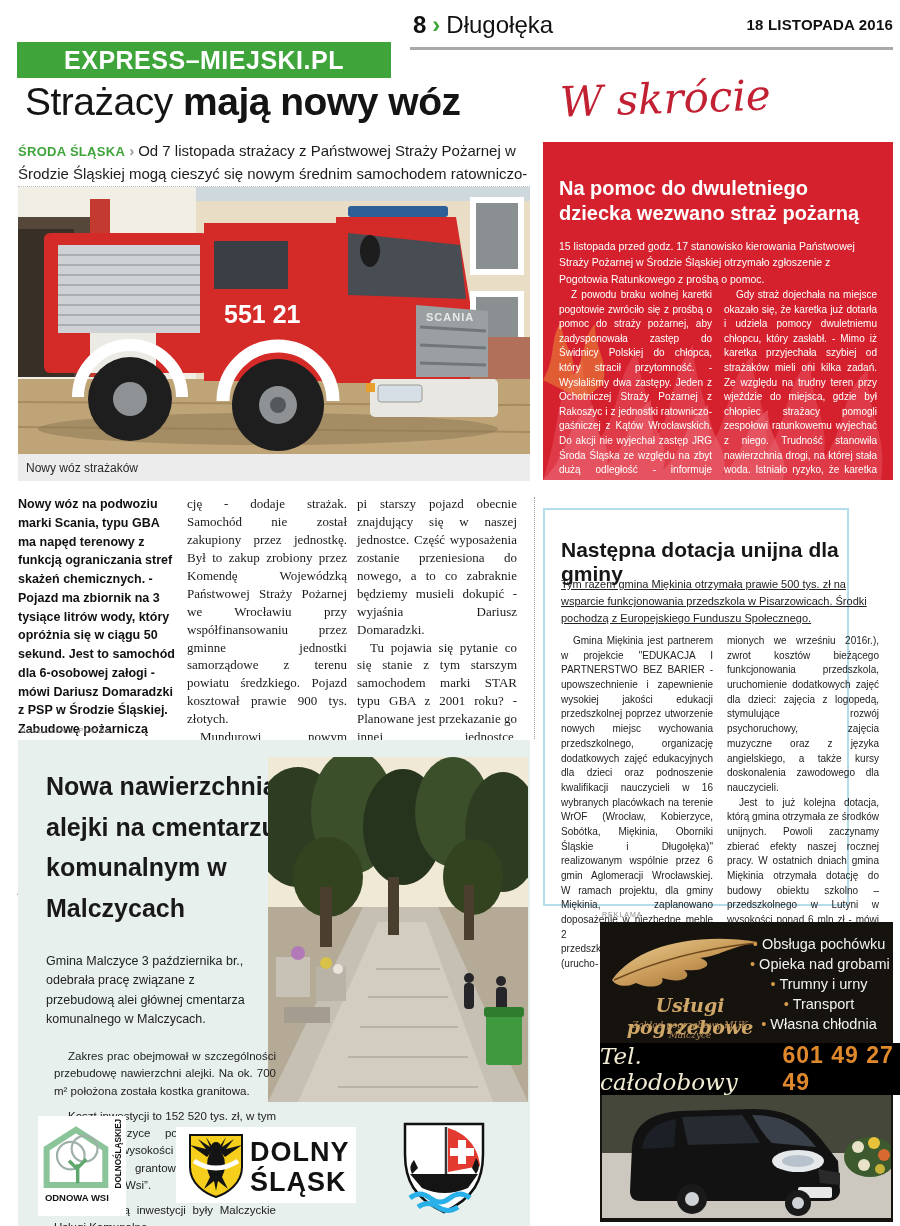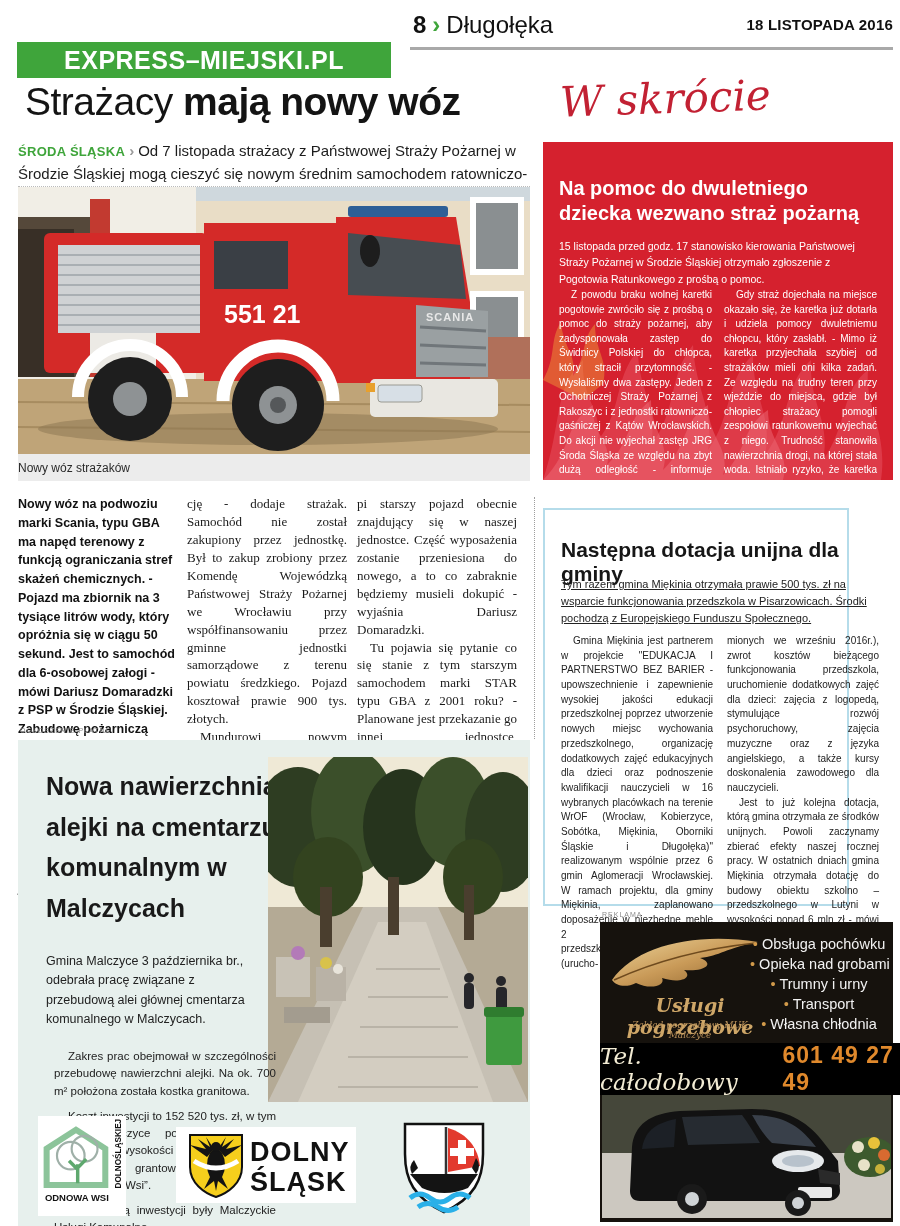--- a/index.html
+++ b/index.html
@@ -21,21 +21,21 @@
   .header-rule { left:410px; top:47px; width:483px; height:3px; background:#a9a9a9; }
 
   
   .headline { left:17px; top:80px; font-size:39px; color:#141414; letter-spacing:-.5px;margin-left:8px; }
   .headline .bold { font-weight:bold; }
   .lead { left:18px; top:140px; width:515px; font-size:15px; line-height:1.5; color:#1c1c1c; }
   .loc-tag { color:#3fa53b; font-weight:bold; font-size:13px; letter-spacing:.3px; }
   .loc-chev { color:#9a9a9a; font-weight:bold; margin:0 4px; }
   .truck-photo { left:18px; top:186px; width:512px; height:268px; overflow:hidden; border-top:1px dotted #bbb; }
   .caption-strip { left:18px; top:454px; width:512px; height:27px; background:#ececec;
-    display:flex; align-items:center; font-size:12px; color:#2a2a2a; }
+    display:flex; align-items:center; padding-left:8px; font-size:12px; color:#2a2a2a; }
 
   .col { top:495px; width:160px; font-family:"Liberation Serif", serif;
     font-size:13px; line-height:1.38; color:#1a1a1a; text-align:justify; }
   .col1 { left:18px; }
   .col2 { left:187px; }
   .col3 { left:357px; }
   .intro-bold { font-family:"Liberation Sans", sans-serif; font-weight:bold;
     font-size:12.5px; line-height:1.5; text-align:left; color:#111; margin-bottom:12px; }
   .col p.ind { text-indent:13px; }
   .col p + p { margin-top:0; }

